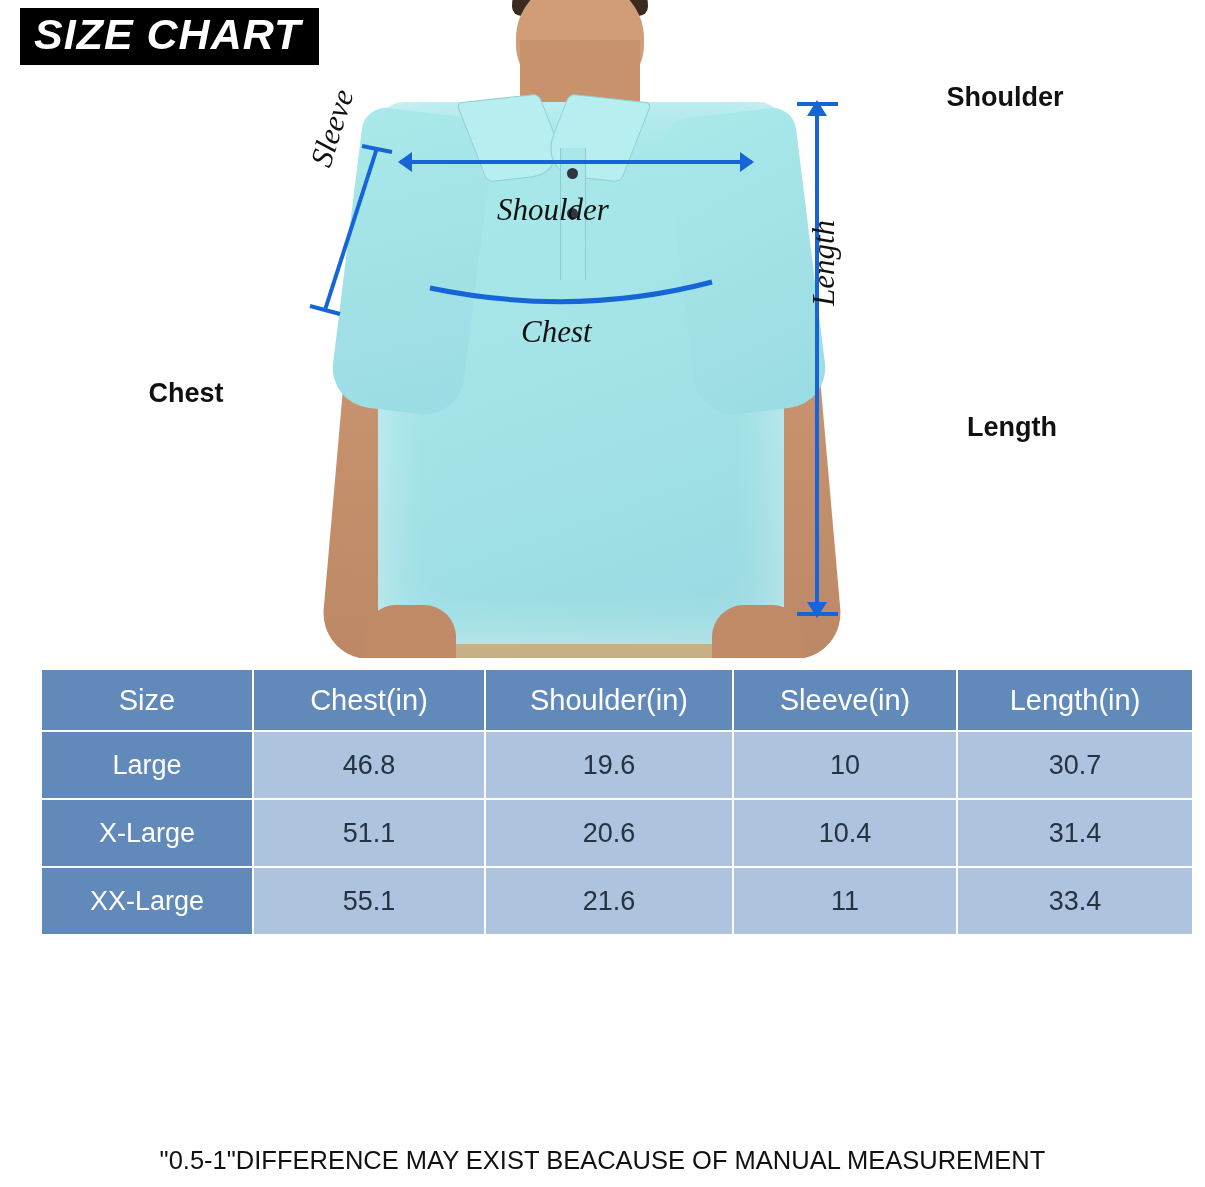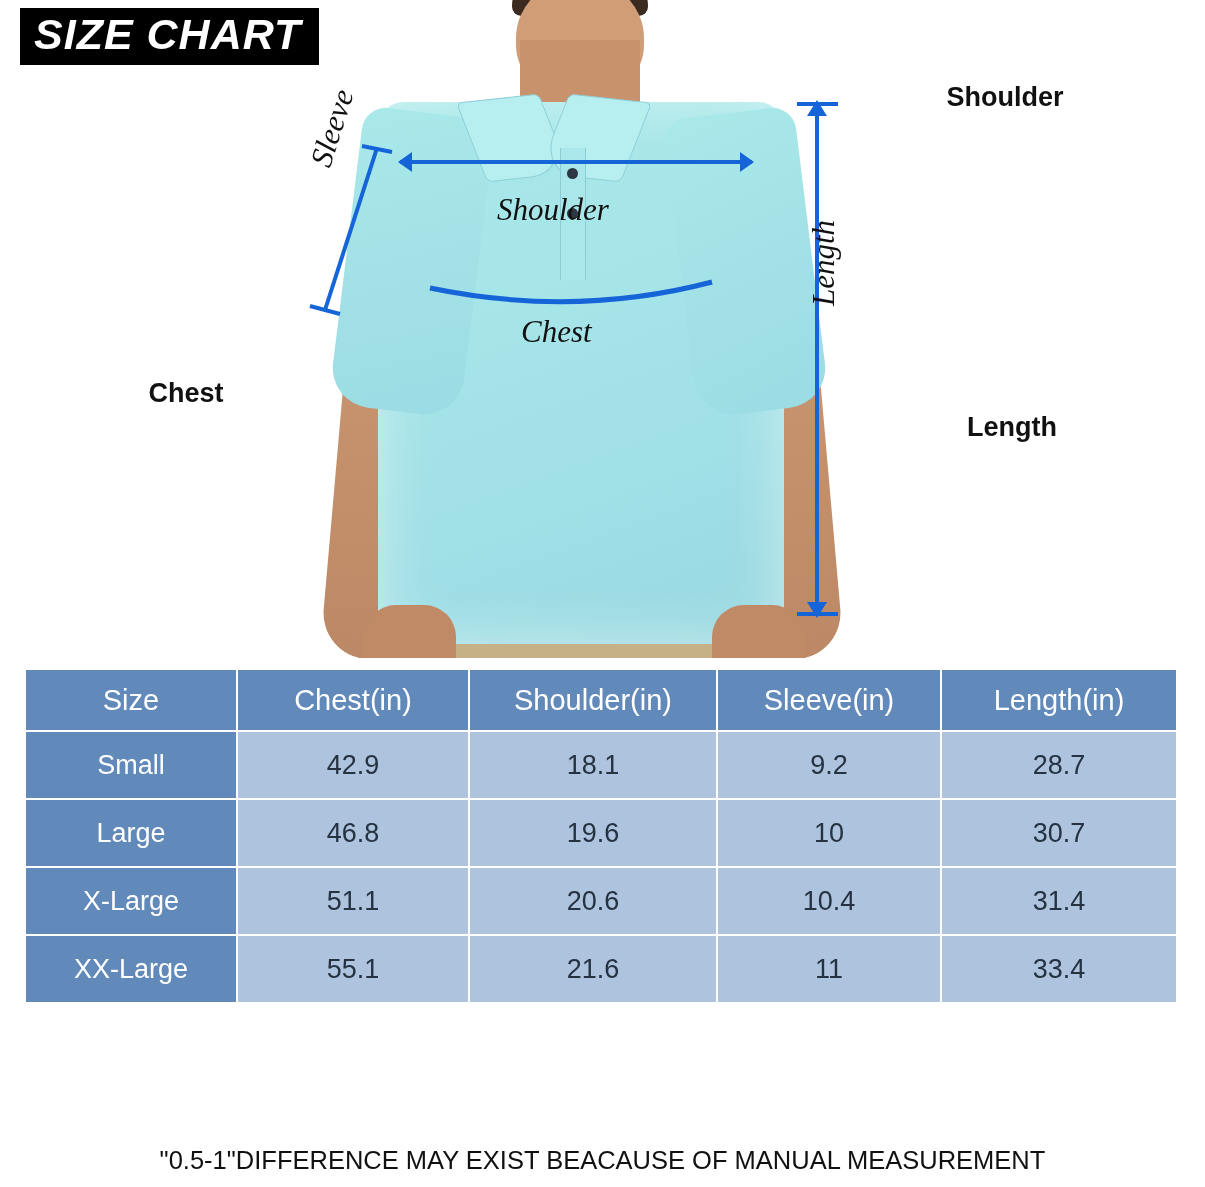--- a/index.html
+++ b/index.html
@@ -183,21 +183,21 @@
     line-height: 1.33;
     font-family: "Liberation Sans", sans-serif;
   }
   .note-shoulder { left: 812px; top: 82px; width: 386px; }
   .note-length { left: 826px; top: 412px; width: 372px; }
   .note-chest { left: 6px; top: 378px; width: 360px; }
 
   
   .size-table {
     position: absolute;
-    left: 24px;
+    left: 40px;
     top: 668px;
     width: 1152px;
     border-collapse: collapse;
     table-layout: fixed;
   }
   .size-table th, .size-table td {
     border: 2px solid #ffffff;
     text-align: center;
     color: #ffffff;
     font-family: "Liberation Sans", sans-serif;
@@ -313,27 +313,20 @@
   <thead>
     <tr>
       <th>Size</th>
       <th>Chest(in)</th>
       <th>Shoulder(in)</th>
       <th>Sleeve(in)</th>
       <th>Length(in)</th>
     </tr>
   </thead>
   <tbody>
-    <tr>
-      <td class="size-cell">Small</td>
-      <td class="val-cell">42.9</td>
-      <td class="val-cell">18.1</td>
-      <td class="val-cell">9.2</td>
-      <td class="val-cell">28.7</td>
-    </tr>
     <tr>
       <td class="size-cell">Large</td>
       <td class="val-cell">46.8</td>
       <td class="val-cell">19.6</td>
       <td class="val-cell">10</td>
       <td class="val-cell">30.7</td>
     </tr>
     <tr>
       <td class="size-cell">X-Large</td>
       <td class="val-cell">51.1</td>

